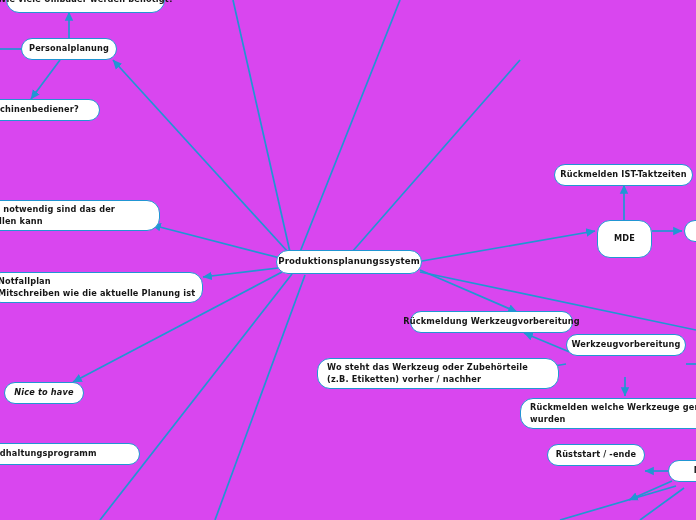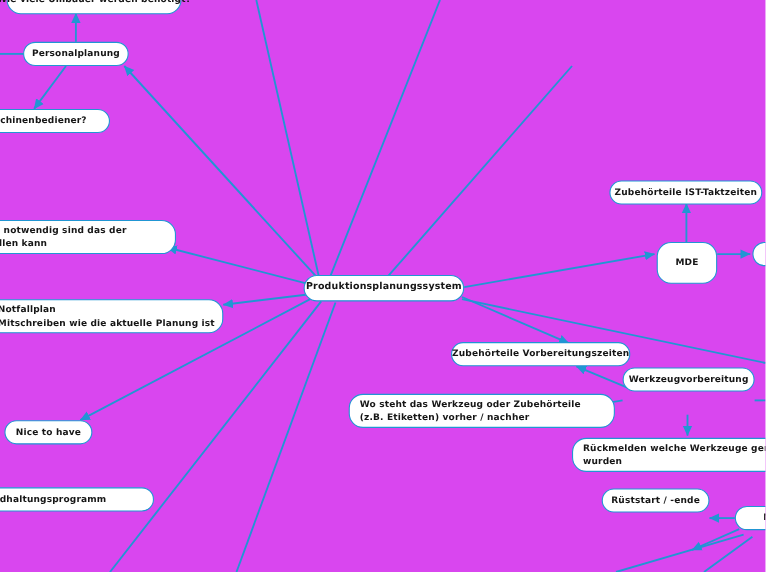--- a/index.html
+++ b/index.html
@@ -123,46 +123,46 @@
   <div class="node left-align" style="left:-55px; top:200px; width:215px; height:31px;">
     <span>Dinge die notwendig sind das der
 ner entfallen kann</span>
   </div>
 
   <div class="node left-align" style="left:-12px; top:272px; width:215px; height:31px;">
     <span>Notfallplan
 Mitschreiben wie die aktuelle Planung ist</span>
   </div>
 
-  <div class="node" style="left:4px; top:382px; width:80px; height:22px;">
+  <div class="node" style="left:4px; top:382px; width:80px; height:22px;font-style:italic;">
     <span>Nice to have</span>
   </div>
 
   <div class="node left-align" style="left:-62px; top:443px; width:202px; height:22px;">
     <span>s- &amp; Instandhaltungsprogramm</span>
   </div>
 
   <div class="node center-root" style="left:276px; top:250px; width:146px; height:24px;">
     <span>Produktionsplanungssystem</span>
   </div>
 
   <div class="node" style="left:554px; top:164px; width:139px; height:22px;">
-    <span>Zubehörteile IST-Taktzeiten</span>
+    <span>Rückmelden IST-Taktzeiten</span>
   </div>
 
   <div class="node" style="left:597px; top:220px; width:55px; height:38px;">
     <span>MDE</span>
   </div>
 
   <div class="node" style="left:684px; top:220px; width:60px; height:22px;">
     <span></span>
   </div>
 
   <div class="node" style="left:410px; top:311px; width:163px; height:22px;">
-    <span>Zubehörteile Vorbereitungszeiten</span>
+    <span>Rückmeldung Werkzeugvorbereitung</span>
   </div>
 
   <div class="node" style="left:566px; top:334px; width:120px; height:22px;">
     <span>Werkzeugvorbereitung</span>
   </div>
 
   <div class="node left-align" style="left:317px; top:358px; width:242px; height:31px;">
     <span>Wo steht das Werkzeug oder Zubehörteile
 (z.B. Etiketten) vorher / nachher</span>
   </div>

